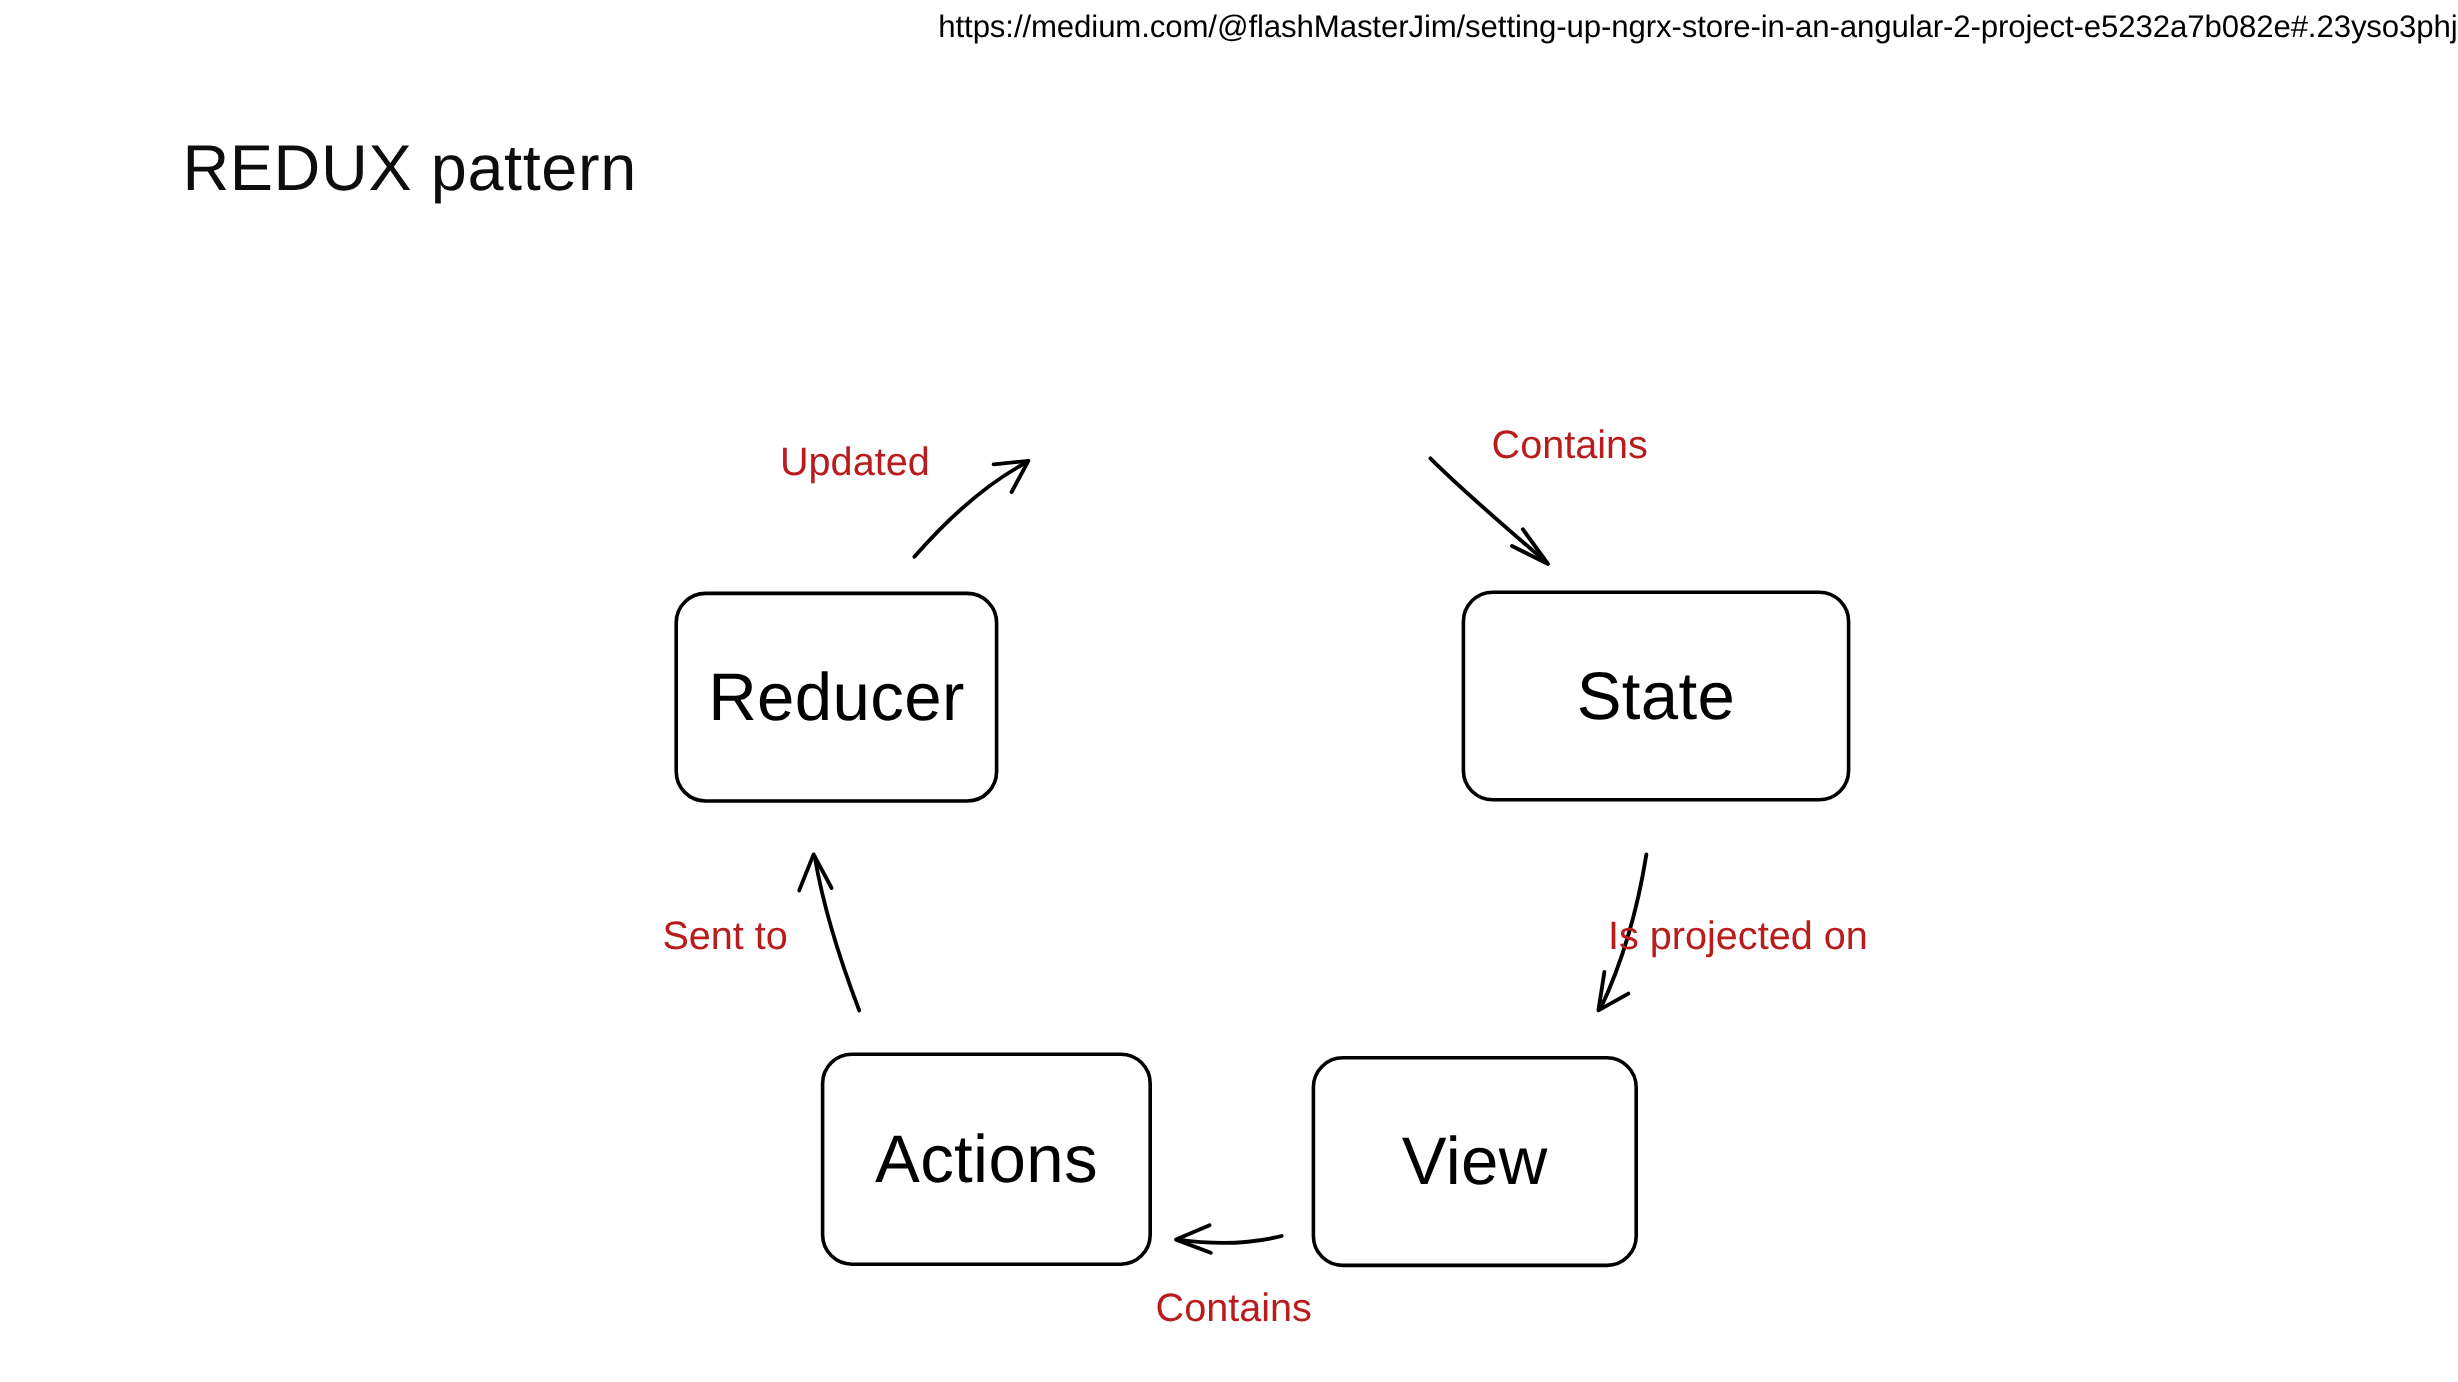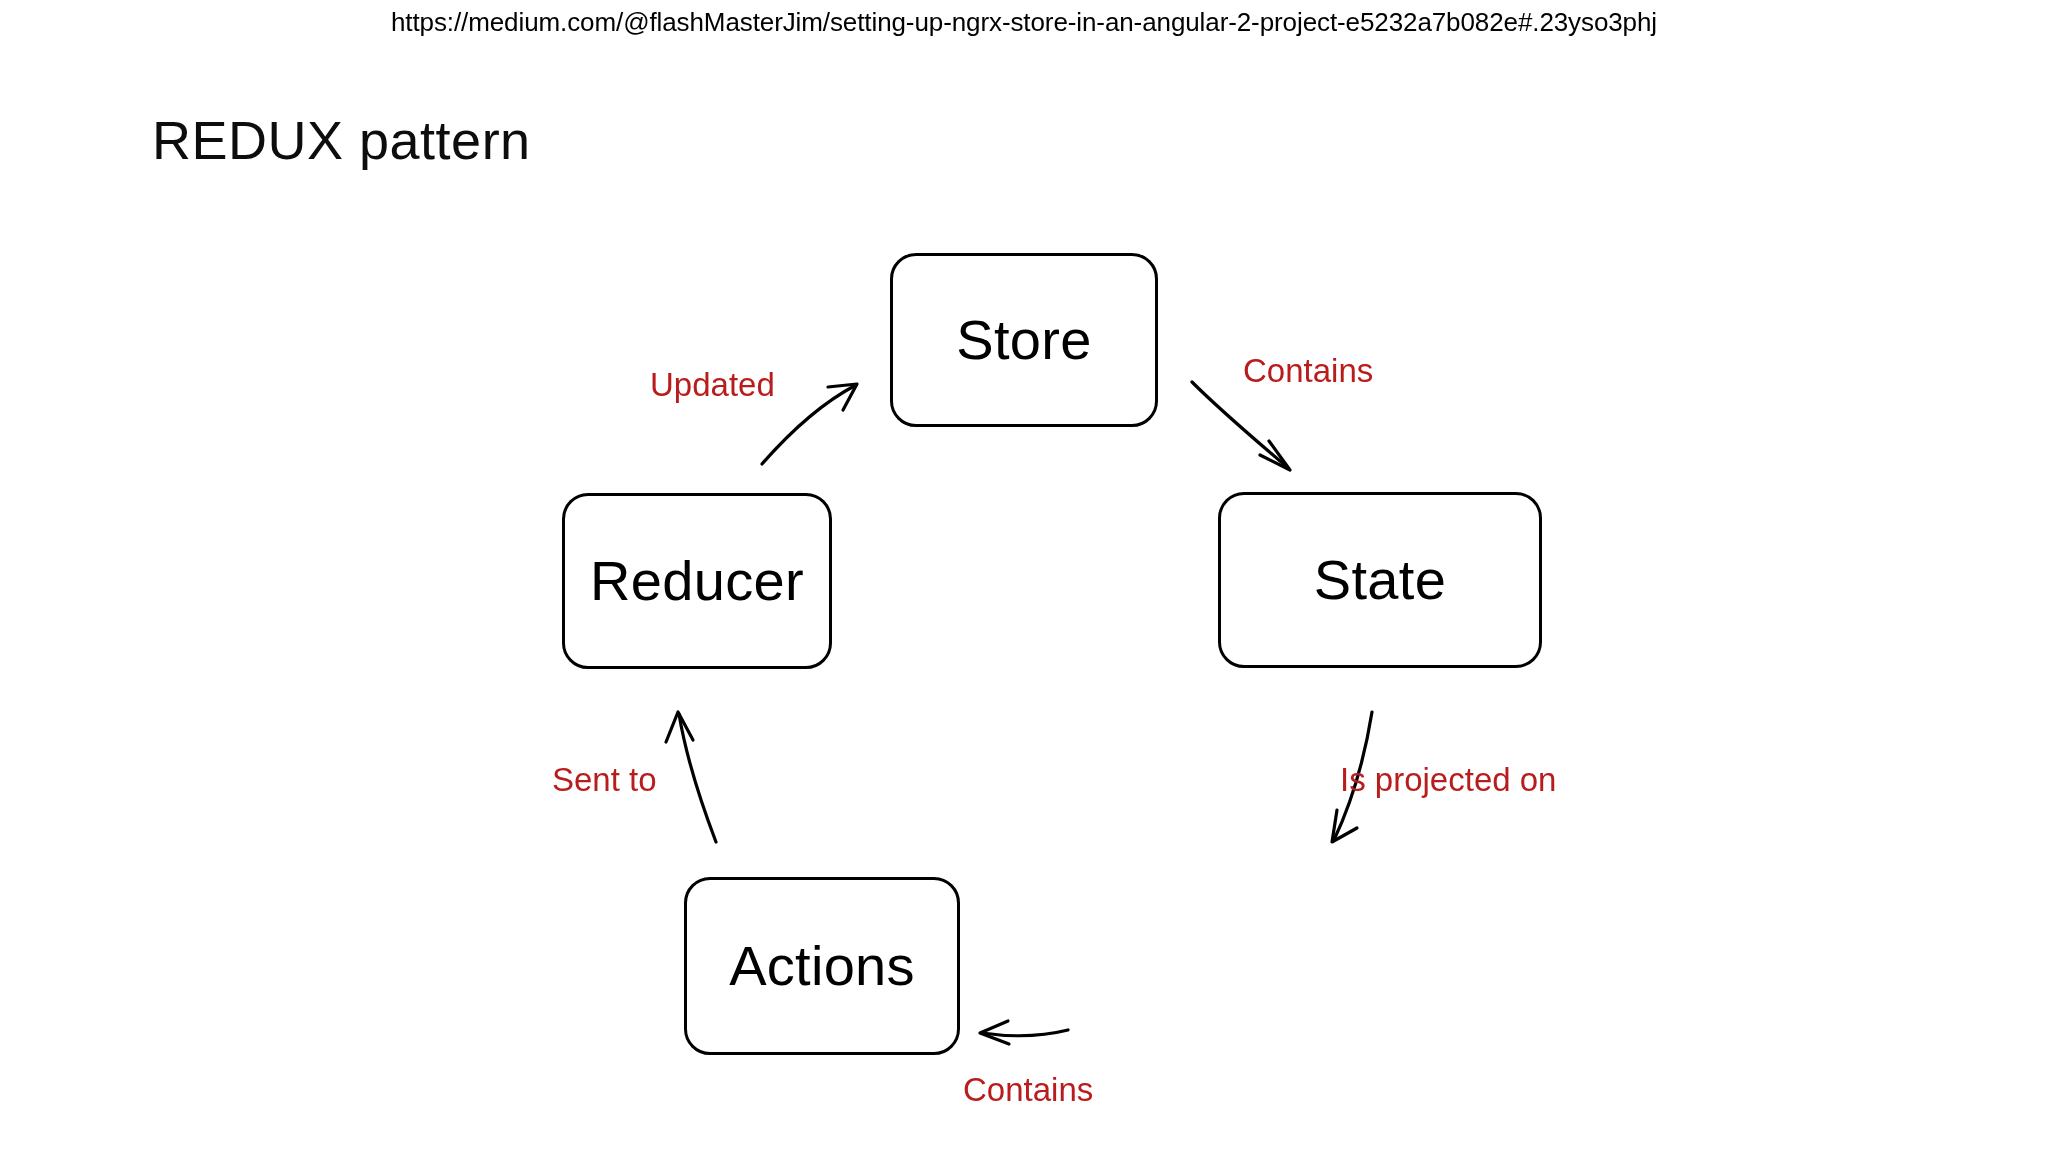--- a/index.html
+++ b/index.html
@@ -19,21 +19,21 @@
     background: #ffffff;
     overflow: hidden;
   }
 
   
   .source-url {
     position: absolute;
     left: 0;
     top: 6px;
     width: 2048px;
-    text-align: center;
+    text-align: right;
     font-size: 26px;
     line-height: 32px;
     letter-spacing: -0.1px;
     color: #000000;
     white-space: nowrap;
   }
 
   
   .slide-title {
     position: absolute;
@@ -141,36 +141,36 @@
       <path class="arrow-path" d="M 1068 1030 C 1040 1037, 1010 1037, 982 1033"></path>
       <path class="arrow-head" d="M 1008 1021 L 980 1033 L 1009 1044"></path>
     </g>
 
     <g>
       <path class="arrow-path" d="M 716 842 C 700 800, 686 756, 679 714"></path>
       <path class="arrow-head" d="M 666 742 L 678 712 L 693 740"></path>
     </g>
   </svg>
 
-  <div class="node" id="node-store">
-    <span class="node-label">Store</span>
-  </div>
 
   <div class="node" id="node-reducer">
     <span class="node-label">Reducer</span>
   </div>
 
   <div class="node" id="node-state">
     <span class="node-label">State</span>
   </div>
 
   <div class="node" id="node-actions">
     <span class="node-label">Actions</span>
   </div>
 
+  <div class="node" id="node-view">
+    <span class="node-label">View</span>
+  </div>
 
   <div class="edge-label" id="label-updated">Updated</div>
 
   <div class="edge-label" id="label-contains">Contains</div>
 
   <div class="edge-label" id="label-sent-to">Sent to</div>
 
   <div class="edge-label" id="label-projected-on">Is projected on</div>
 
   <div class="edge-label" id="label-triggers">Contains</div>

